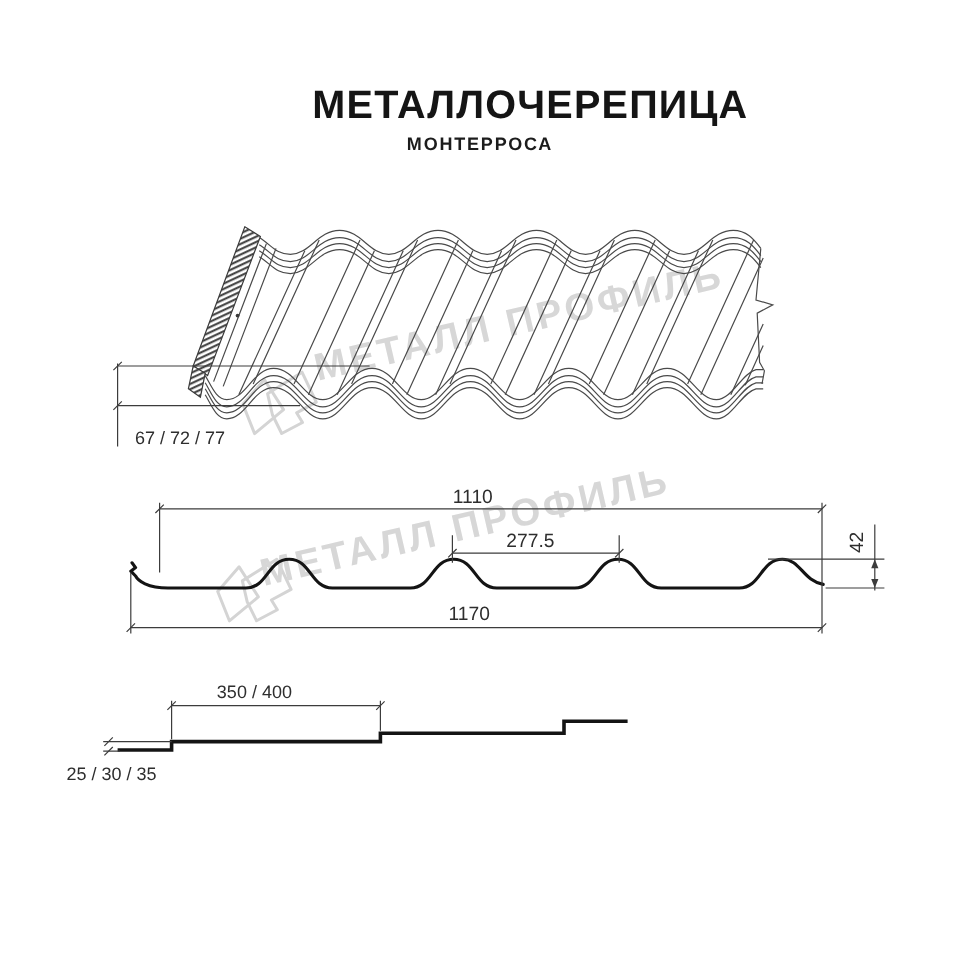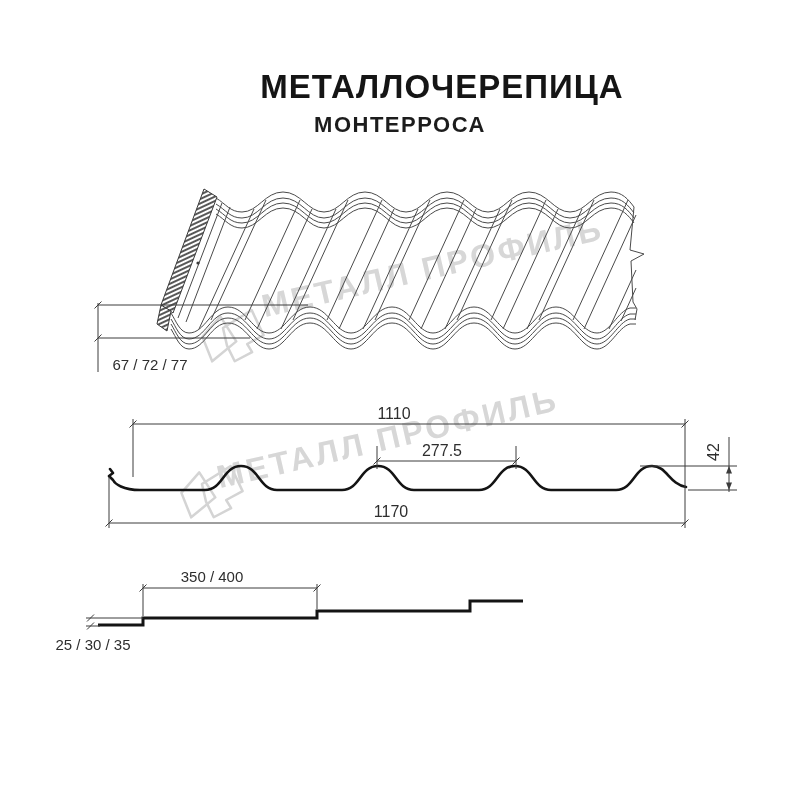--- a/index.html
+++ b/index.html
@@ -1,21 +1,21 @@
 <!DOCTYPE html>
 <html><head>
 <meta charset="utf-8">
 <style>
   html,body{margin:0;padding:0;background:#ffffff;}
   #page{position:relative;width:800px;height:800px;background:#ffffff;overflow:hidden;
         font-family:"Liberation Sans", sans-serif;}
   .title{position:absolute;top:68px;left:0;width:800px;text-align:center;
          font-size:33px;font-weight:800;letter-spacing:1px;color:#151515;padding-left:42px;}
   .subtitle{position:absolute;top:112px;left:0;width:800px;text-align:center;
-            font-size:22px;font-weight:600;letter-spacing:1.5px;color:#1c1c1c;}
+            font-size:15px;font-weight:600;letter-spacing:1.5px;color:#1c1c1c;}
   svg{position:absolute;top:0;left:0;}
   .thin{stroke:#4a4a4a;stroke-width:1;fill:none;}
   .dimline{stroke:#3c3c3c;stroke-width:1;fill:none;}
   .thick{stroke:#141414;stroke-width:2.6;fill:none;stroke-linejoin:round;stroke-linecap:round;}
   .step{stroke:#141414;stroke-width:3;fill:none;stroke-linejoin:miter;}
   .dimtext{font-family:"Liberation Sans",sans-serif;font-size:16px;fill:#2e2e2e;}
   .dimtext-s{font-family:"Liberation Sans",sans-serif;font-size:15px;fill:#2e2e2e;}
   .wm{font-family:"Liberation Sans",sans-serif;font-size:32px;font-weight:700;
       letter-spacing:3px;fill:#d7d7d7;}
   .logo{stroke:#d4d4d4;stroke-width:2.5;fill:none;stroke-linejoin:round;}

